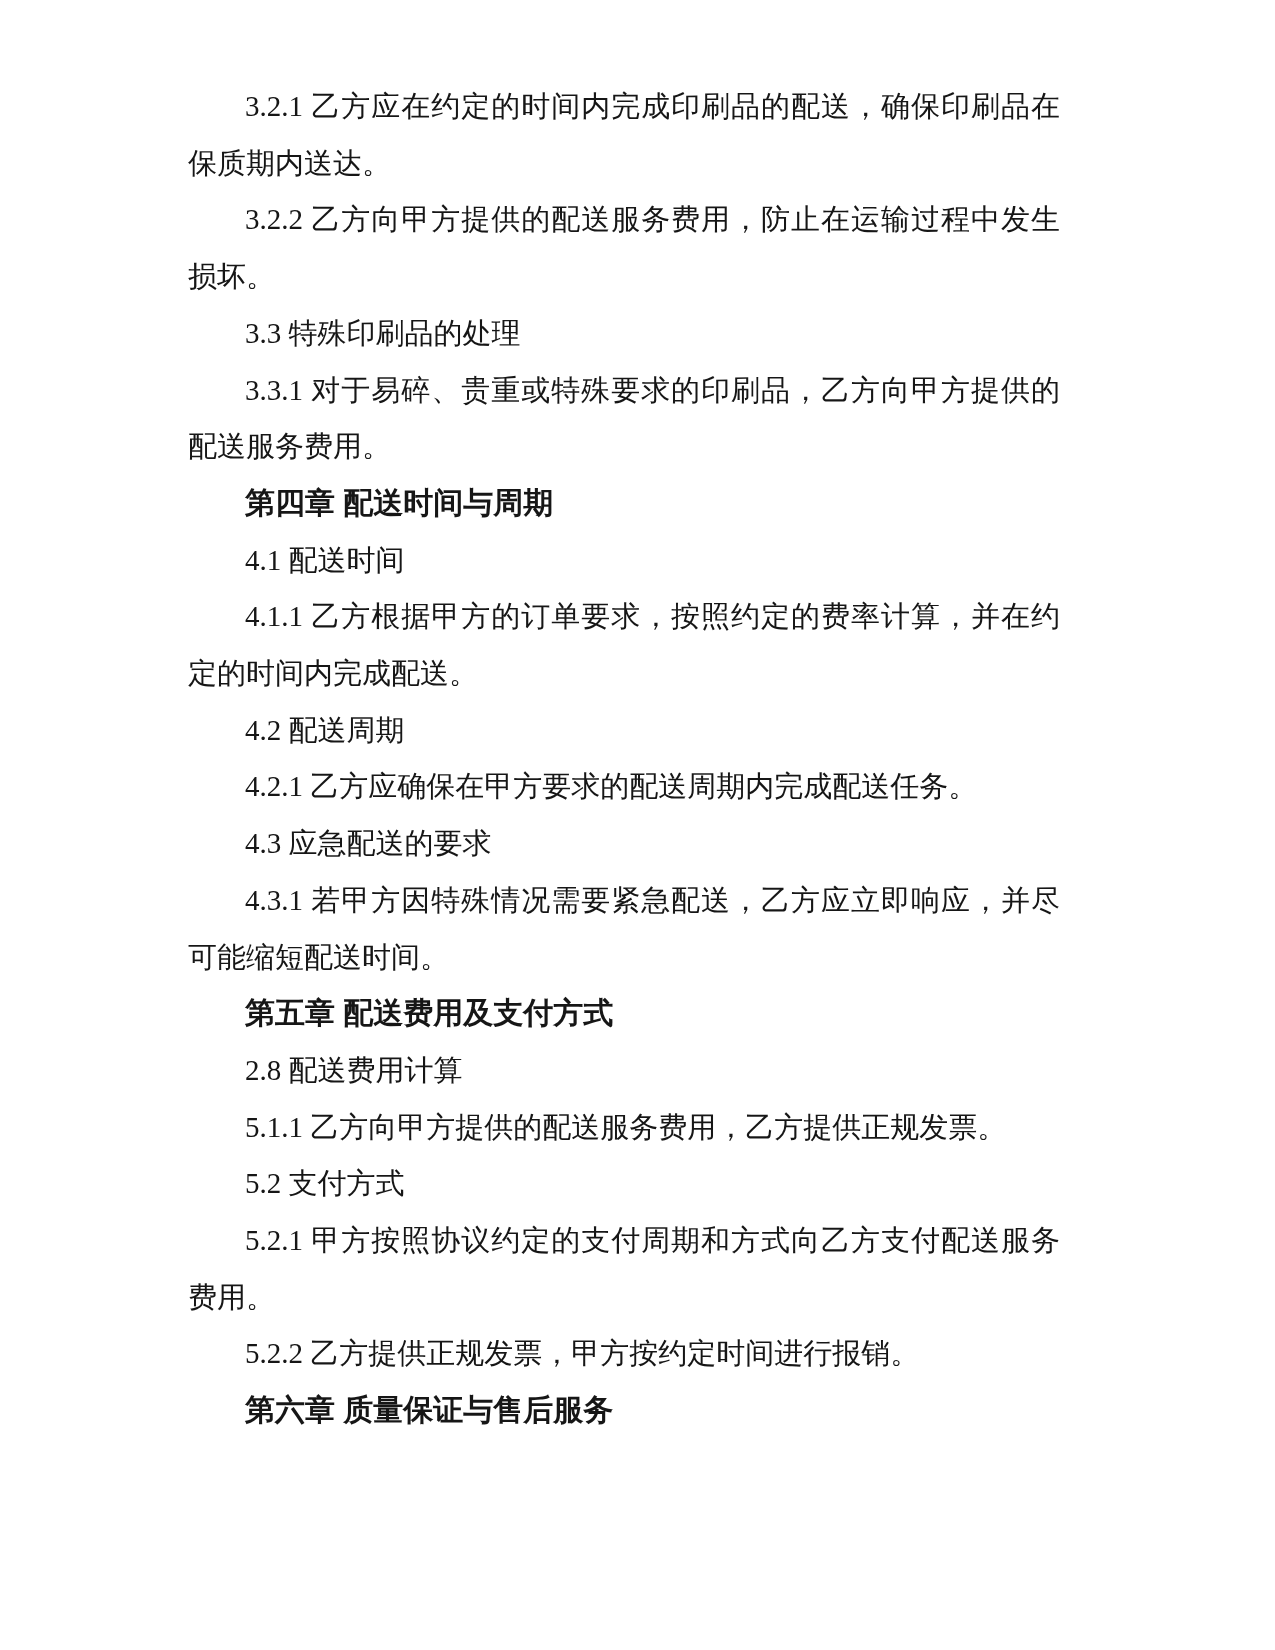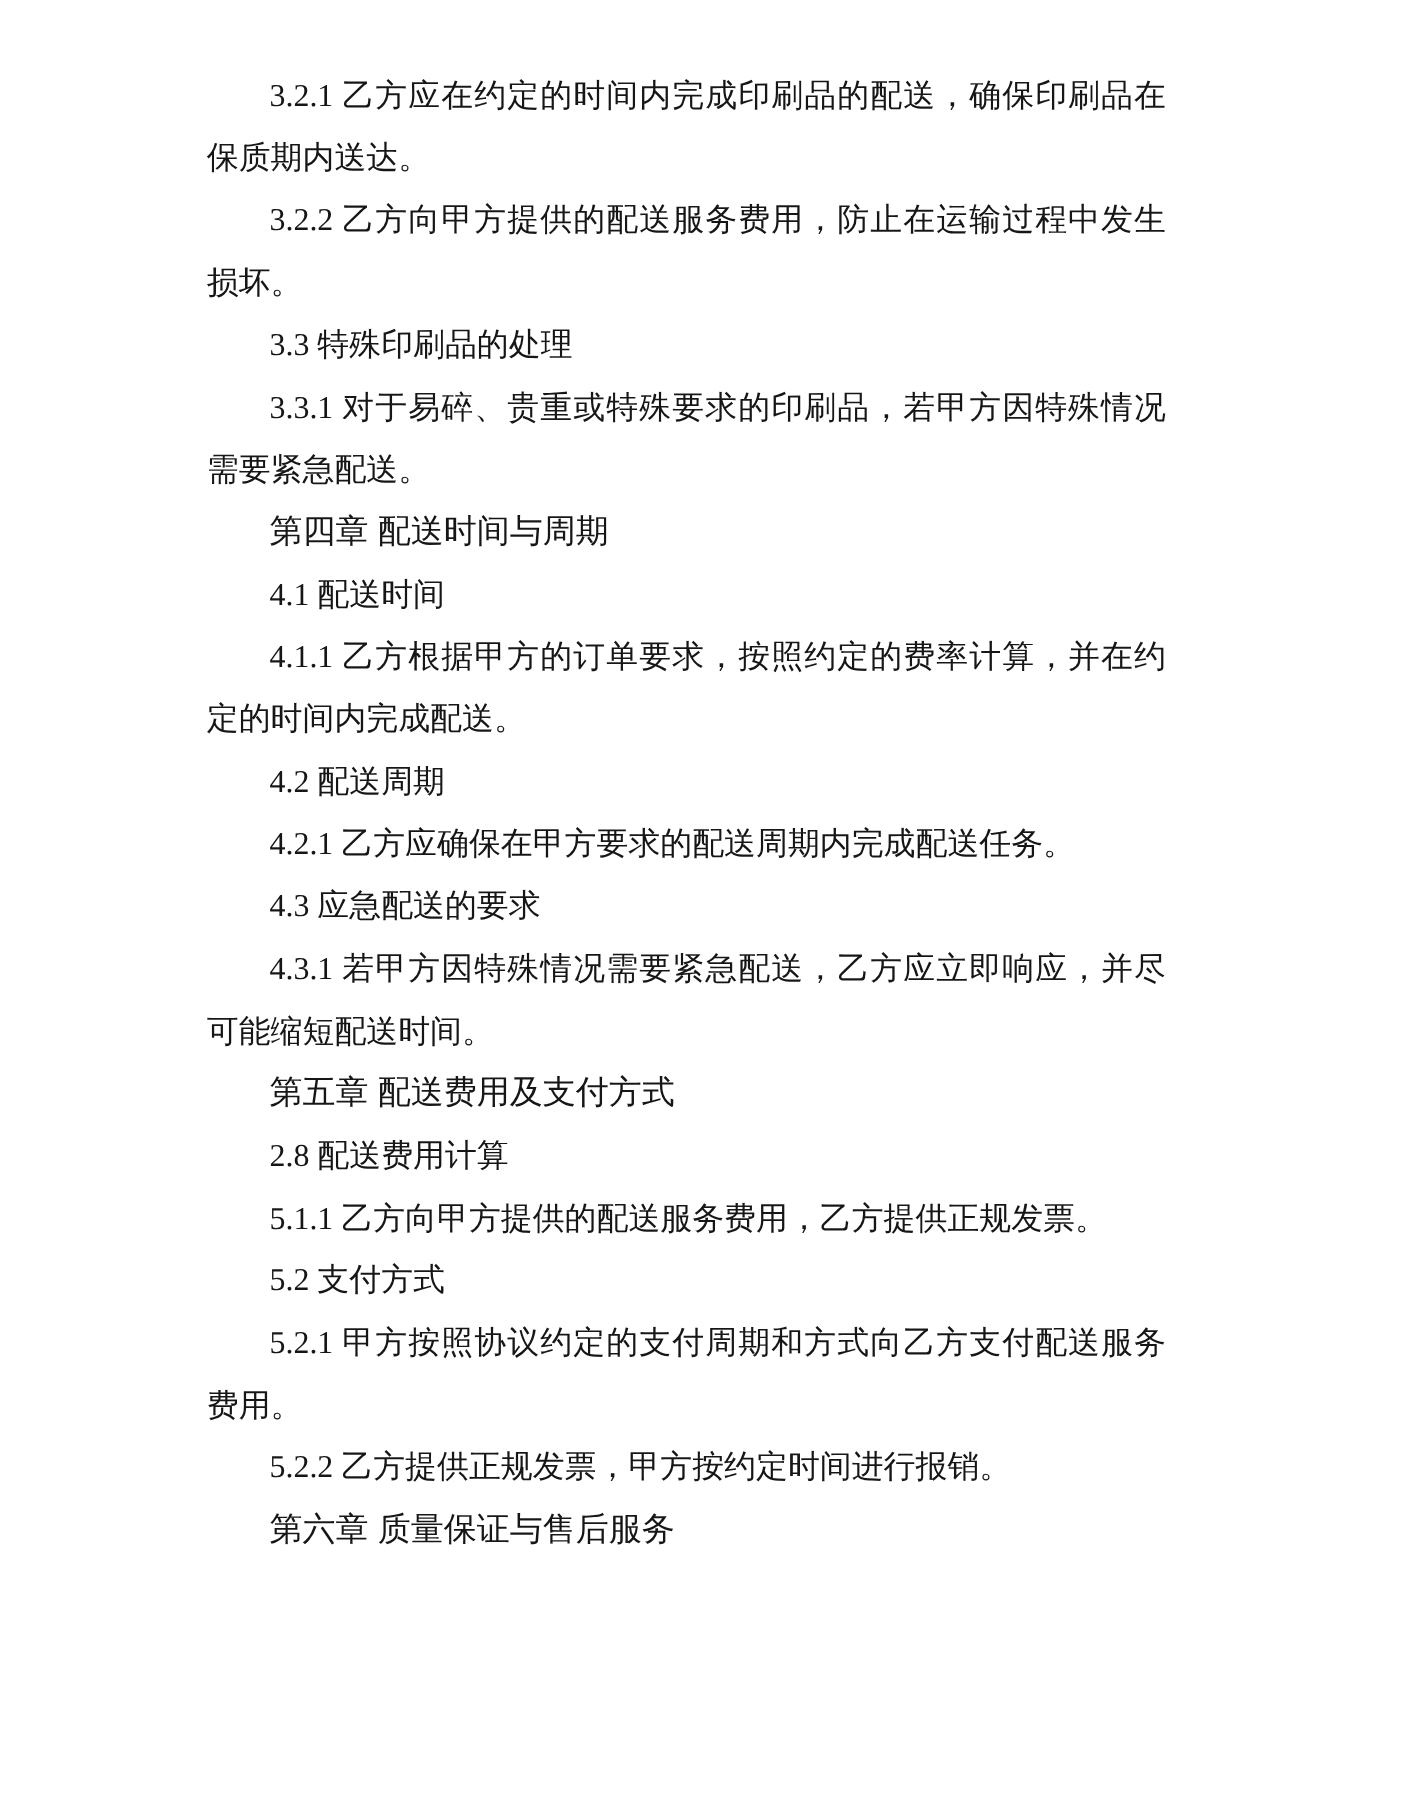--- a/index.html
+++ b/index.html
@@ -9,52 +9,52 @@
   }
   .page {
     position: relative;
     width: 1275px;
     height: 1650px;
     background: #ffffff;
     overflow: hidden;
   }
   .content {
     box-sizing: border-box;
-    padding: 59px 215px 0 188px;
+    padding: 78px 215px 0 188px;
     width: 100%;
   }
   p.para {
     margin: 0;
     color: #161616;
     text-indent: 57px;
   }
   p.body {
     font-family: "Liberation Serif", "DejaVu Serif", serif;
     font-size: 29px;
     line-height: 56.7px;
     text-align: justify;
     text-justify: inter-ideograph;
   }
   p.heading {
     font-family: "Liberation Sans", "DejaVu Sans", sans-serif;
-    font-weight: 400;
+    font-weight: 700;
     font-size: 30px;
     line-height: 56.7px;
     text-align: left;
   }
 </style>
 </head>
 <body>
 
 <div class="page">
   <div class="content" id="content">
       <p class="para body">3.2.1 乙方应在约定的时间内完成印刷品的配送，确保印刷品在保质期内送达。</p>
       <p class="para body">3.2.2 乙方向甲方提供的配送服务费用，防止在运输过程中发生损坏。</p>
       <p class="para body">3.3 特殊印刷品的处理</p>
-      <p class="para body">3.3.1 对于易碎、贵重或特殊要求的印刷品，若甲方因特殊情况需要紧急配送。</p>
+      <p class="para body">3.3.1 对于易碎、贵重或特殊要求的印刷品，乙方向甲方提供的配送服务费用。</p>
       <p class="para heading">第四章 配送时间与周期</p>
       <p class="para body">4.1 配送时间</p>
       <p class="para body">4.1.1 乙方根据甲方的订单要求，按照约定的费率计算，并在约定的时间内完成配送。</p>
       <p class="para body">4.2 配送周期</p>
       <p class="para body">4.2.1 乙方应确保在甲方要求的配送周期内完成配送任务。</p>
       <p class="para body">4.3 应急配送的要求</p>
       <p class="para body">4.3.1 若甲方因特殊情况需要紧急配送，乙方应立即响应，并尽可能缩短配送时间。</p>
       <p class="para heading">第五章 配送费用及支付方式</p>
       <p class="para body">2.8 配送费用计算</p>
       <p class="para body">5.1.1 乙方向甲方提供的配送服务费用，乙方提供正规发票。</p>

